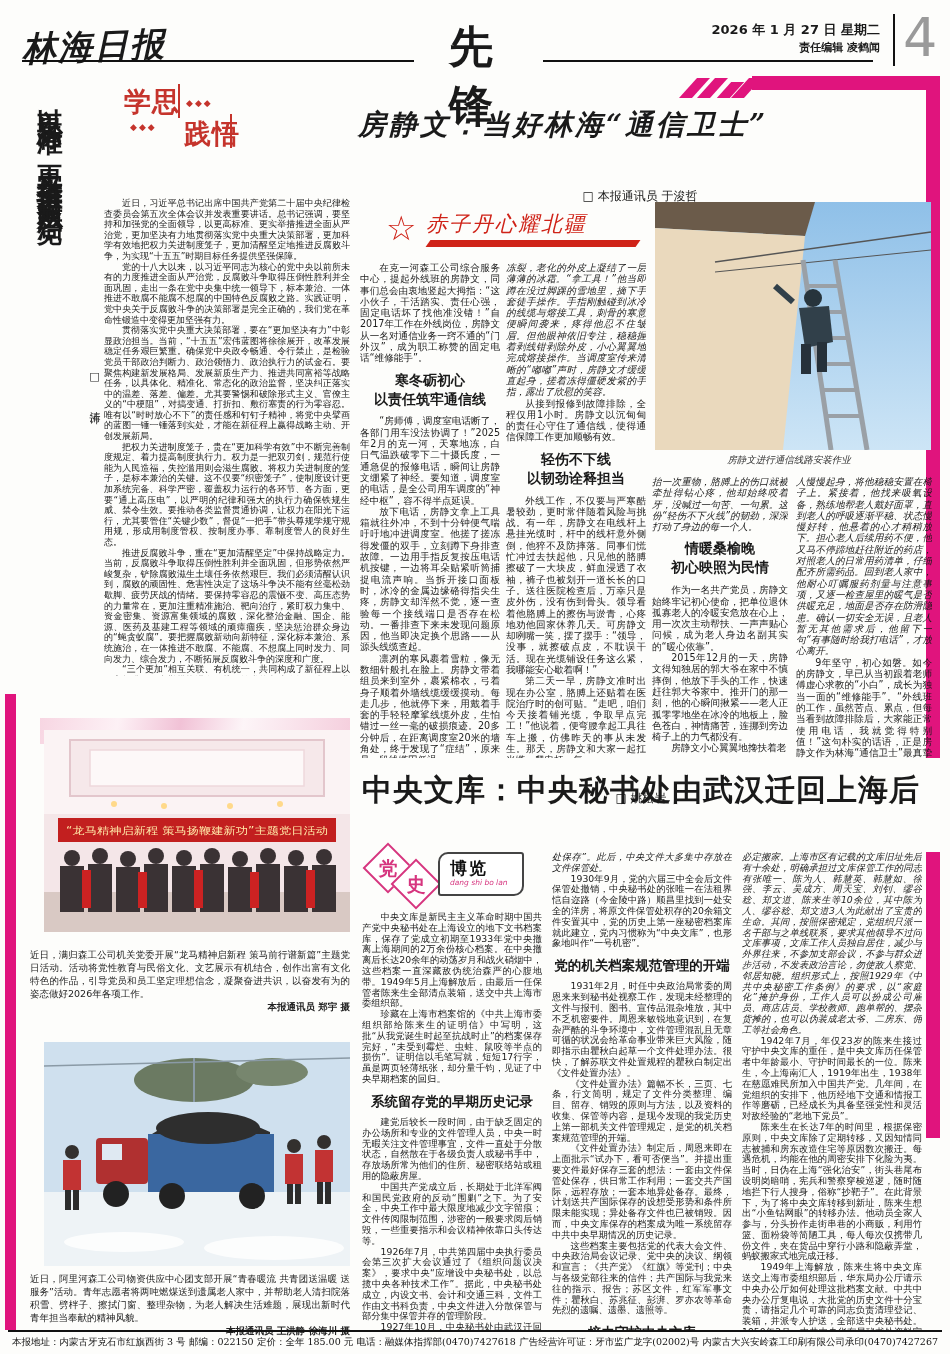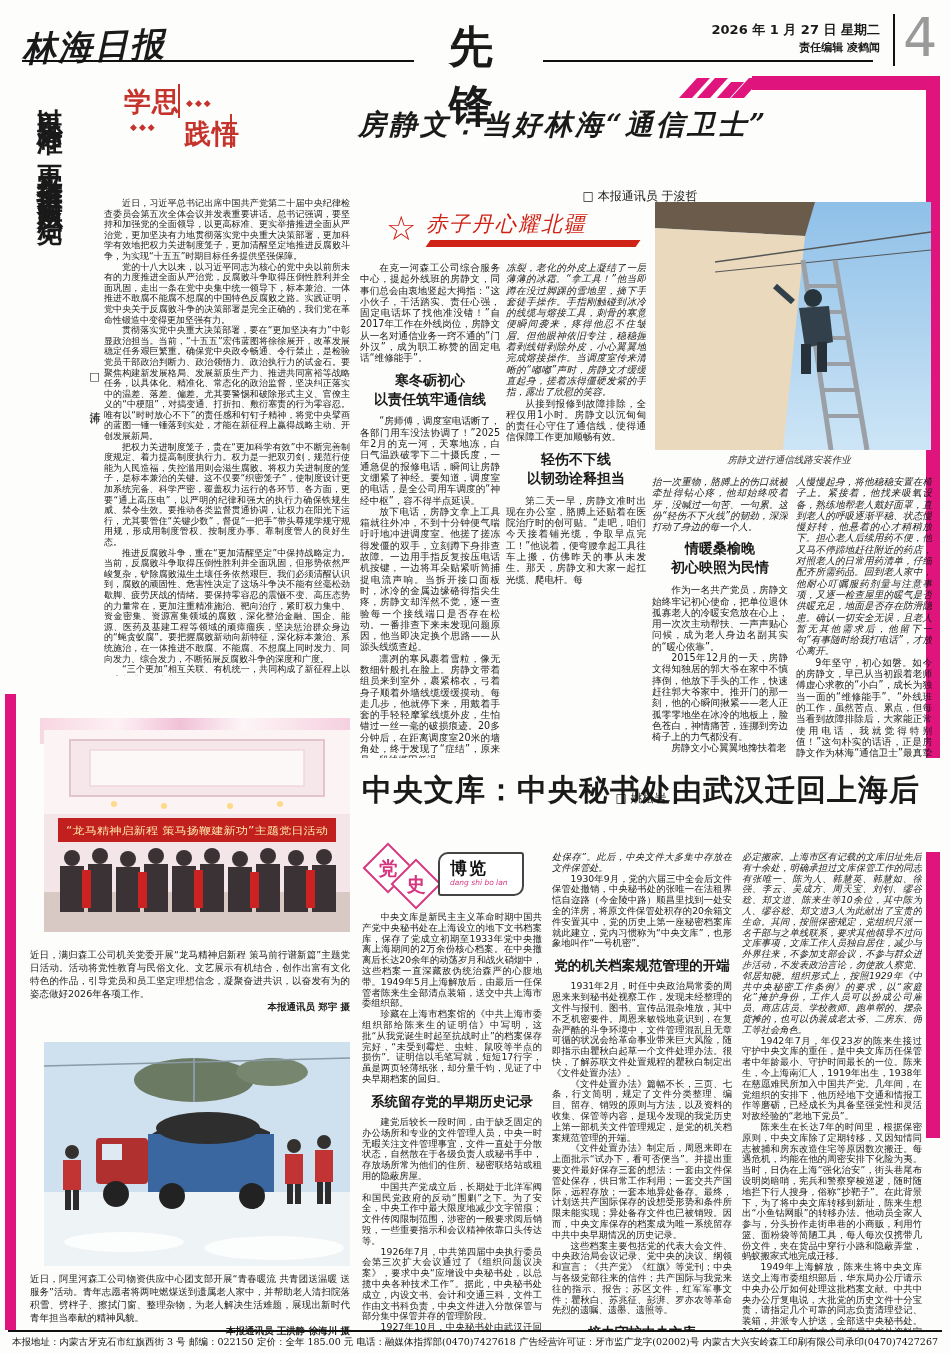--- a/index.html
+++ b/index.html
@@ -270,20 +270,21 @@
 以责任筑牢通信线</div>
       <div class="blk p">“房师傅，调度室电话断了，各部门用车没法协调了！”2025年2月的克一河，天寒地冻，白日气温跌破零下二十摄氏度，一通急促的报修电话，瞬间让房静文绷紧了神经。要知道，调度室的电话，是全公司用车调度的“神经中枢”，容不得半点延误。</div>
       <div class="blk p">放下电话，房静文拿上工具箱就往外冲，不到十分钟便气喘吁吁地冲进调度室。他搓了搓冻得发僵的双手，立刻蹲下身排查故障。一边用手指反复按压电话机按键，一边将耳朵贴紧听筒捕捉电流声响。当拆开接口面板时，冰冷的金属边缘硌得指尖生疼，房静文却浑然不觉，逐一查验每一个接线端口是否存在松动。一番排查下来未发现问题原因，他当即决定换个思路——从源头线缆查起。</div>
       <div class="blk p">凛冽的寒风裹着雪粒，像无数细针般扎在脸上。房静文带着组员来到室外，裹紧棉衣，弓着身子顺着外墙线缆缓缓摸动。每走几步，他就停下来，用戴着手套的手轻轻摩挲线缆外皮，生怕错过一丝一毫的破损痕迹。20多分钟后，在距离调度室20米的墙角处，终于发现了“症结”，原来是一段线缆因低温</div>
     </div>
   <div class="col f-col fc2">
       <div class="blk c">冻裂，老化的外皮上凝结了一层薄薄的冰霜。“拿工具！”他当即蹲在没过脚踝的雪地里，摘下手套徒手操作。手指刚触碰到冰冷的线缆与熔接工具，刺骨的寒意便瞬间袭来，疼得他忍不住皱眉。但他眼神依旧专注，稳稳握着剥线钳剥除外皮，小心翼翼地完成熔接操作。当调度室传来清晰的“嘟嘟”声时，房静文才缓缓直起身，搓着冻得僵硬发紫的手指，露出了欣慰的笑容。</div>
       <div class="blk p">从接到报修到故障排除，全程仅用1小时。房静文以沉甸甸的责任心守住了通信线，使得通信保障工作更加顺畅有效。</div>
       <div class="blk h">轻伤不下线
 以韧劲诠释担当</div>
+      <div class="blk p">外线工作，不仅要与严寒酷暑较劲，更时常伴随着风险与挑战。有一年，房静文在电线杆上悬挂光缆时，杆中的线杆意外侧倒，他猝不及防摔落。同事们慌忙冲过去扶起他，只见他的胳膊擦破了一大块皮，鲜血浸透了衣袖，裤子也被划开一道长长的口子。送往医院检查后，万幸只是皮外伤，没有伤到骨头。领导看着他胳膊上的擦伤与淤青，心疼地劝他回家休养几天。可房静文却咧嘴一笑，摆了摆手：“领导，没事，就擦破点皮，不耽误干活。现在光缆铺设任务这么紧，我哪能安心歇着啊！”</div>
       <div class="blk p">第二天一早，房静文准时出现在办公室，胳膊上还贴着在医院治疗时的创可贴。“走吧，咱们今天接着铺光缆，争取早点完工！”他说着，便弯腰拿起工具往车上搬，仿佛昨天的事从未发生。那天，房静文和大家一起扛光缆、爬电杆。每</div>
     </div>
   <div class="col f-col fc3">
       <div class="blk c">抬一次重物，胳膊上的伤口就被牵扯得钻心疼，他却始终咬着牙，没喊过一句苦、一句累。这份“轻伤不下火线”的韧劲，深深打动了身边的每一个人。</div>
       <div class="blk h">情暖桑榆晚
 初心映照为民情</div>
       <div class="blk p">作为一名共产党员，房静文始终牢记初心使命，把单位退休孤寡老人的冷暖安危放在心上，用一次次主动帮扶、一声声贴心问候，成为老人身边名副其实的“暖心依靠”。</div>
       <div class="blk p">2015年12月的一天，房静文得知独居的郭大爷在家中不慎摔倒，他放下手头的工作，快速赶往郭大爷家中。推开门的那一刻，他的心瞬间揪紧——老人正孤零零地坐在冰冷的地板上，脸色苍白，神情痛苦，连挪到旁边椅子上的力气都没有。</div>
       <div class="blk p">房静文小心翼翼地搀扶着老</div>
     </div>

